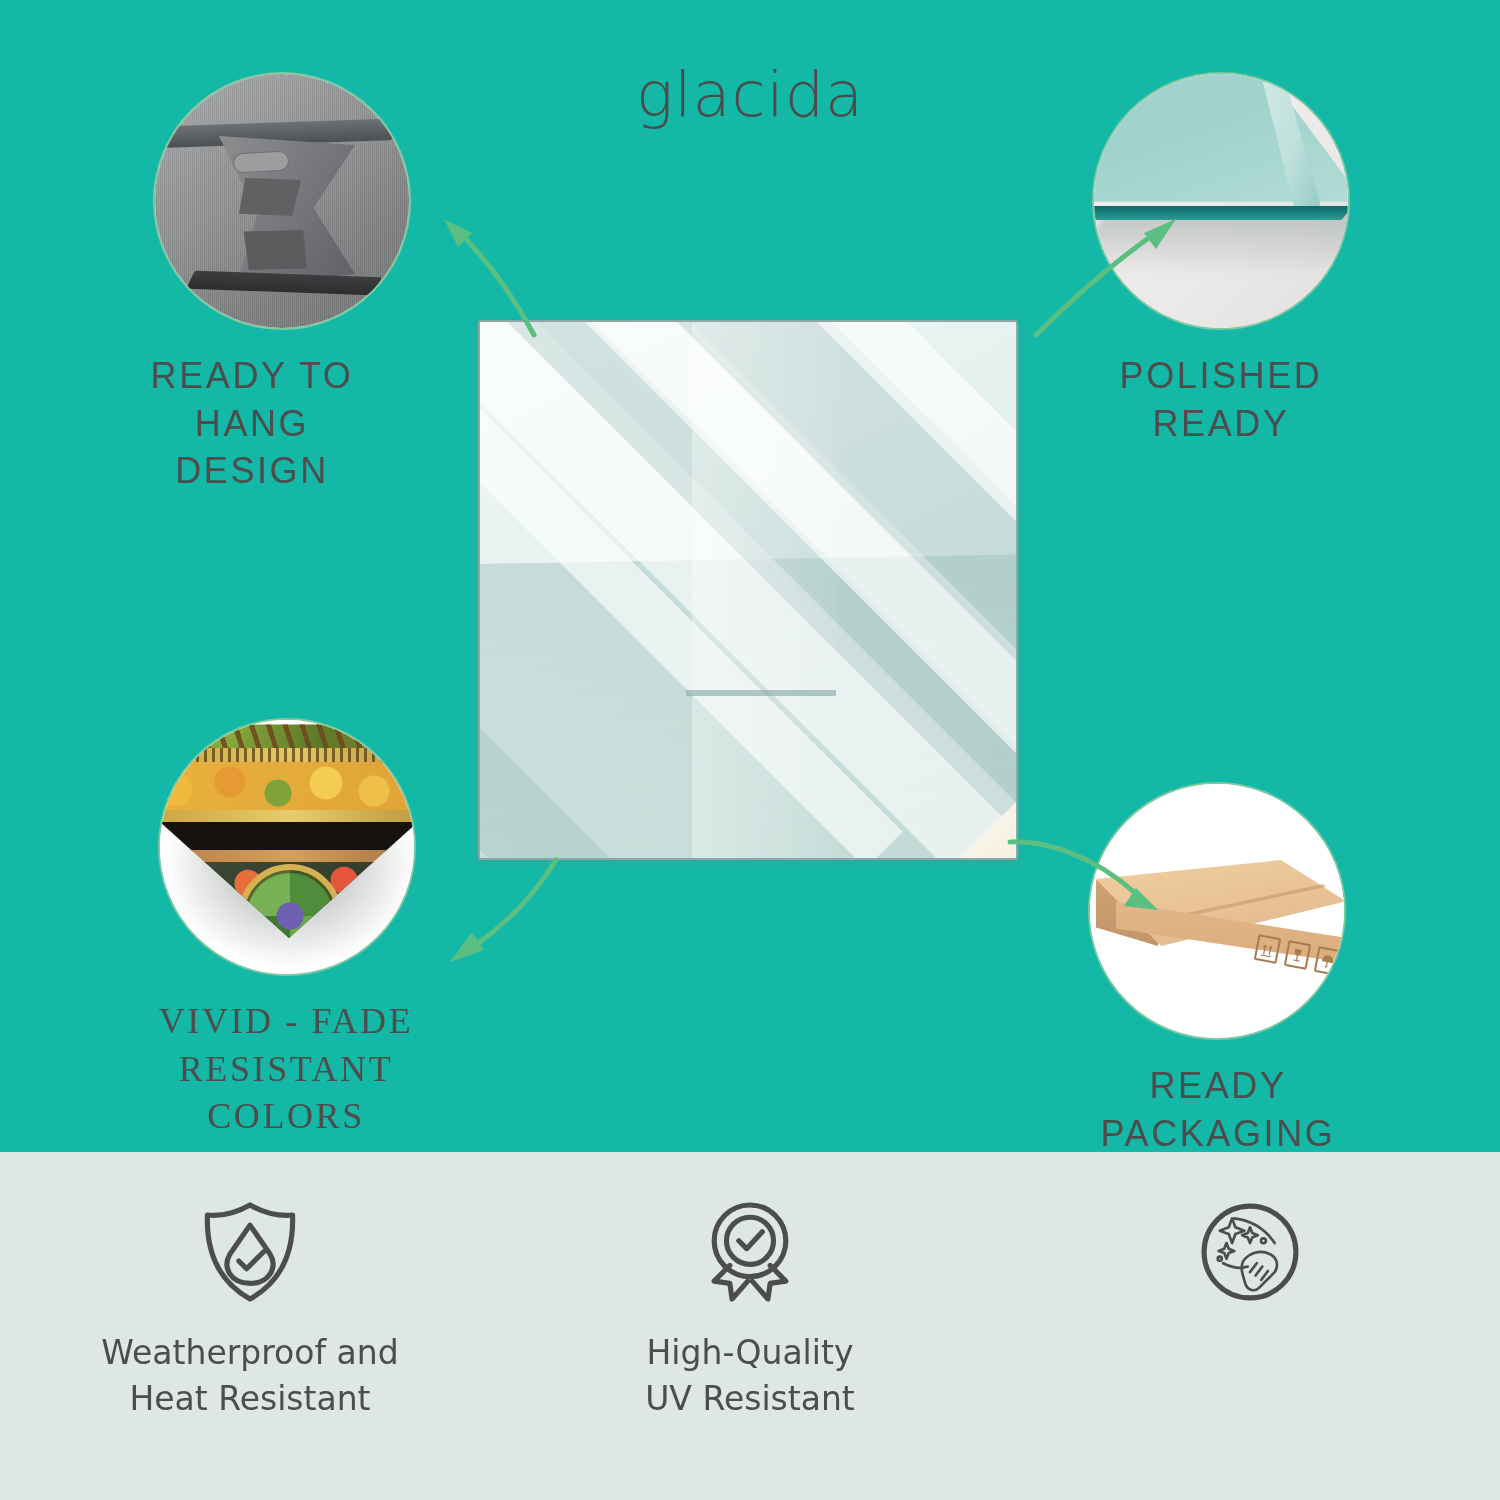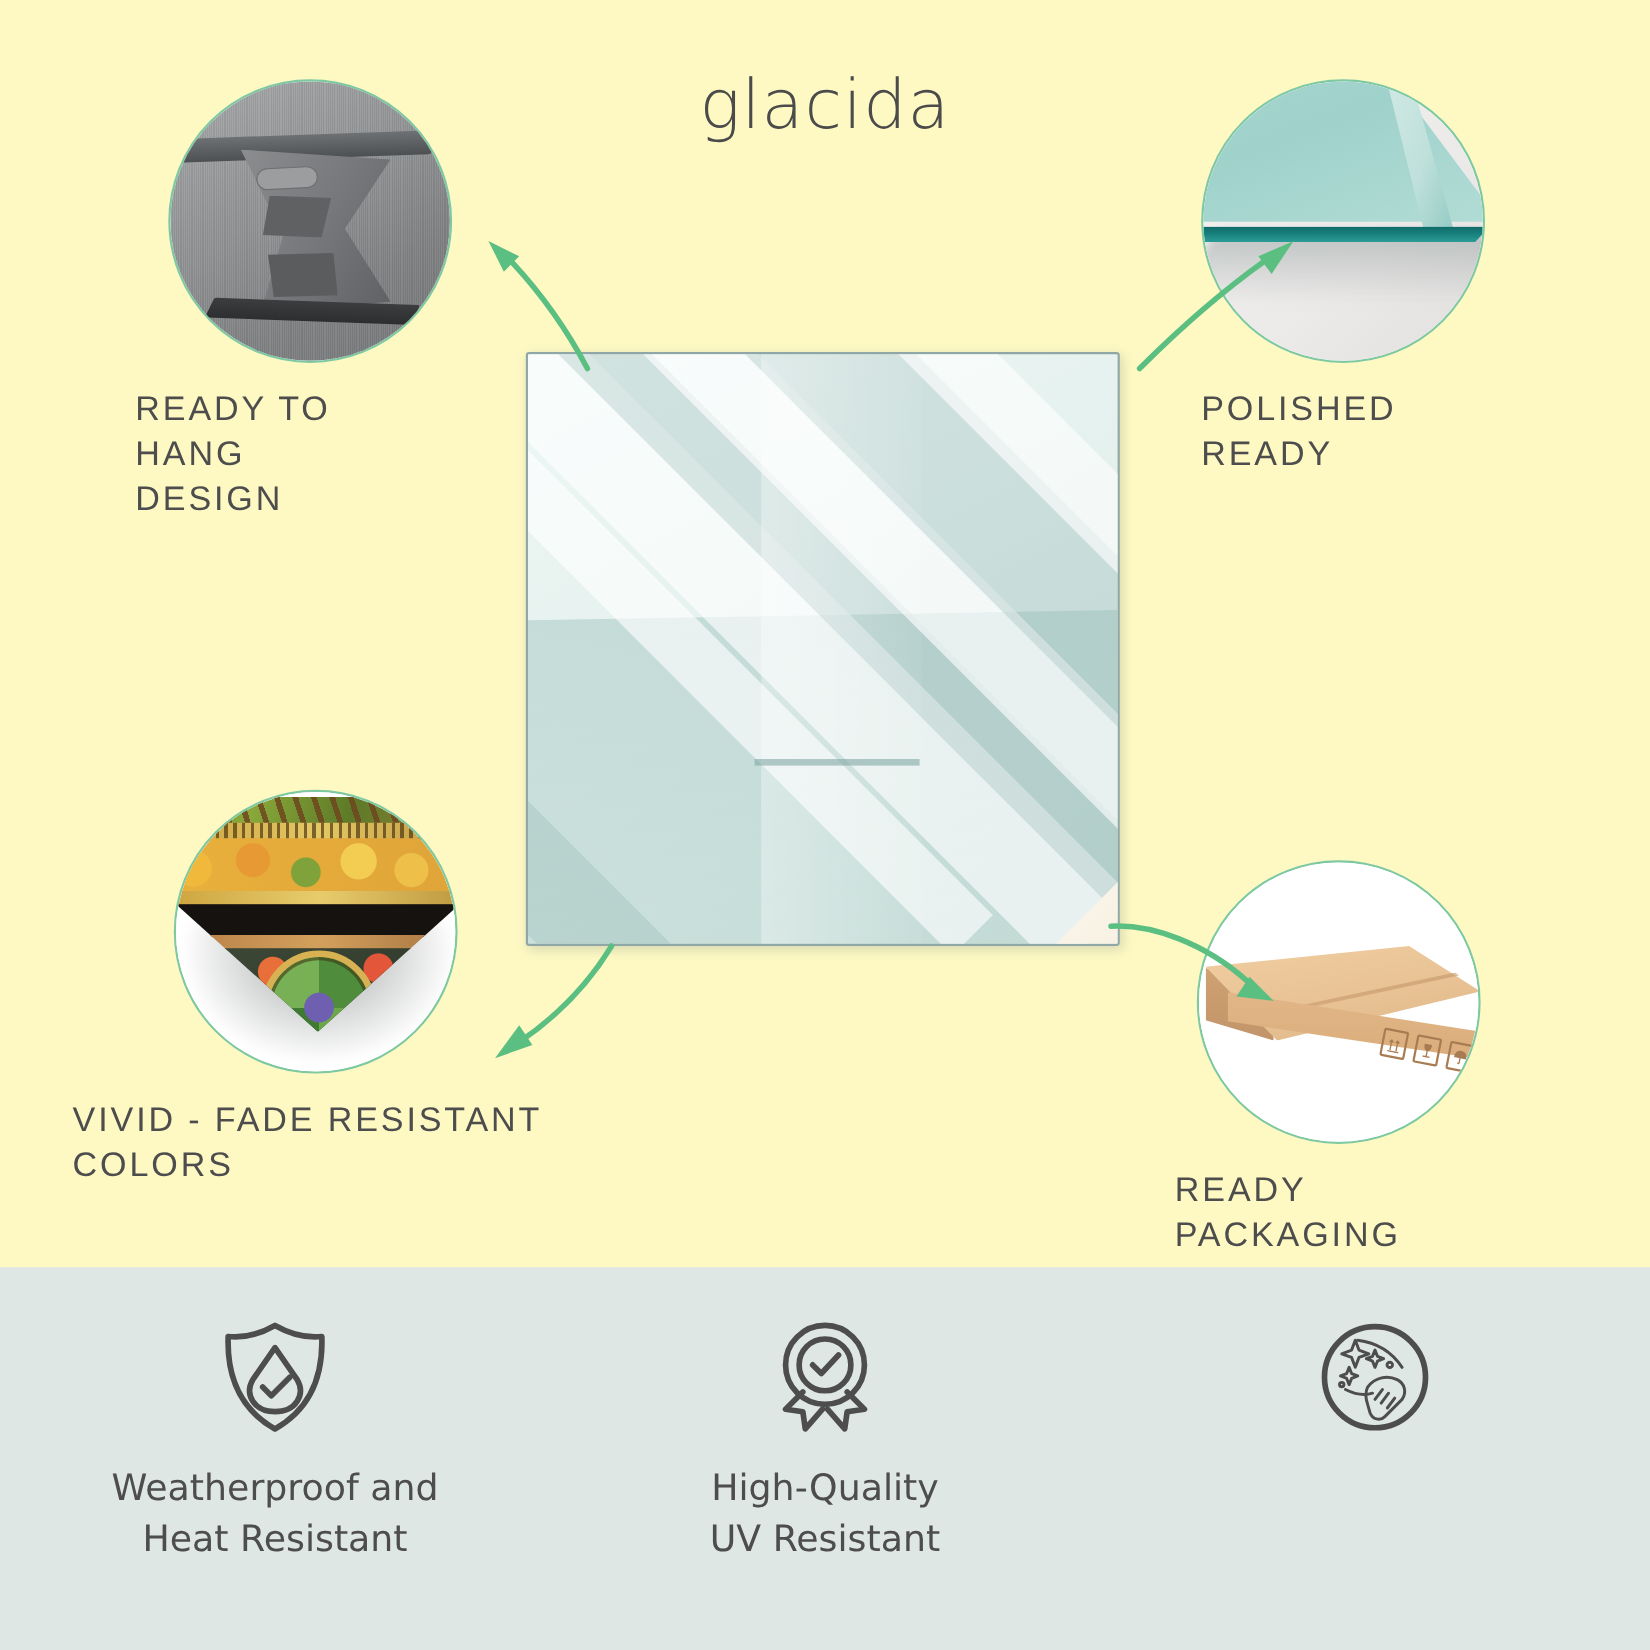--- a/index.html
+++ b/index.html
@@ -9,21 +9,21 @@
     height: 1500px;
     background: #ffffff;
     font-family: "Liberation Sans", sans-serif;
   }
 
   #stage {
     position: relative;
     width: 1500px;
     height: 1500px;
     overflow: hidden;
-    background: #fef9c3;
+    background: #14b8a6;
   }
 
   
   .brand {
     position: absolute;
     left: 0; right: 0;
     top: 58px;
     text-align: center;
     font-size: 62px;
     font-weight: 300;
@@ -40,22 +40,22 @@
     width: 258px;
     height: 258px;
     border-radius: 50%;
     border: 2px solid #7ec9a2;
     overflow: hidden;
     background: #ffffff;
   }
 
   .feat-label {
     margin-top: 22px;
-    text-align: left;
-    font-size: 31px;
+    text-align: center;
+    font-size: 36px;
     letter-spacing: 2.6px;
     line-height: 1.32;
     color: #4d4d4d;
     font-family: "Liberation Sans", sans-serif;
     white-space: pre-line;
   }
 
   
   .img-bracket {
     position: absolute; inset: 0;
@@ -314,21 +314,21 @@
           <div class="art-band ab2b"></div>
           <div class="art-band ab3x"></div>
           <div class="art-band ab4"></div>
           <div class="art-band ab5"></div>
           <div class="art-band ab6"></div>
           <div class="art-band ab7"></div>
           <div class="art-medal"></div>
         </div>
       </div>
     </div>
-    <div class="feat-label" style="width:440px;margin-left:-92px;">VIVID - FADE RESISTANT
+    <div class="feat-label" style="width:440px;margin-left:-92px;font-family:Liberation Serif, serif;">VIVID - FADE RESISTANT
 COLORS</div>
   </div>
 
   <div class="feature" style="left:1088px; top:782px;">
     <div class="circle">
       <div class="img-box">
         <div class="box-left"></div>
         <div class="box-top"></div>
         <div class="box-seam"></div>
         <div class="box-front"></div>

